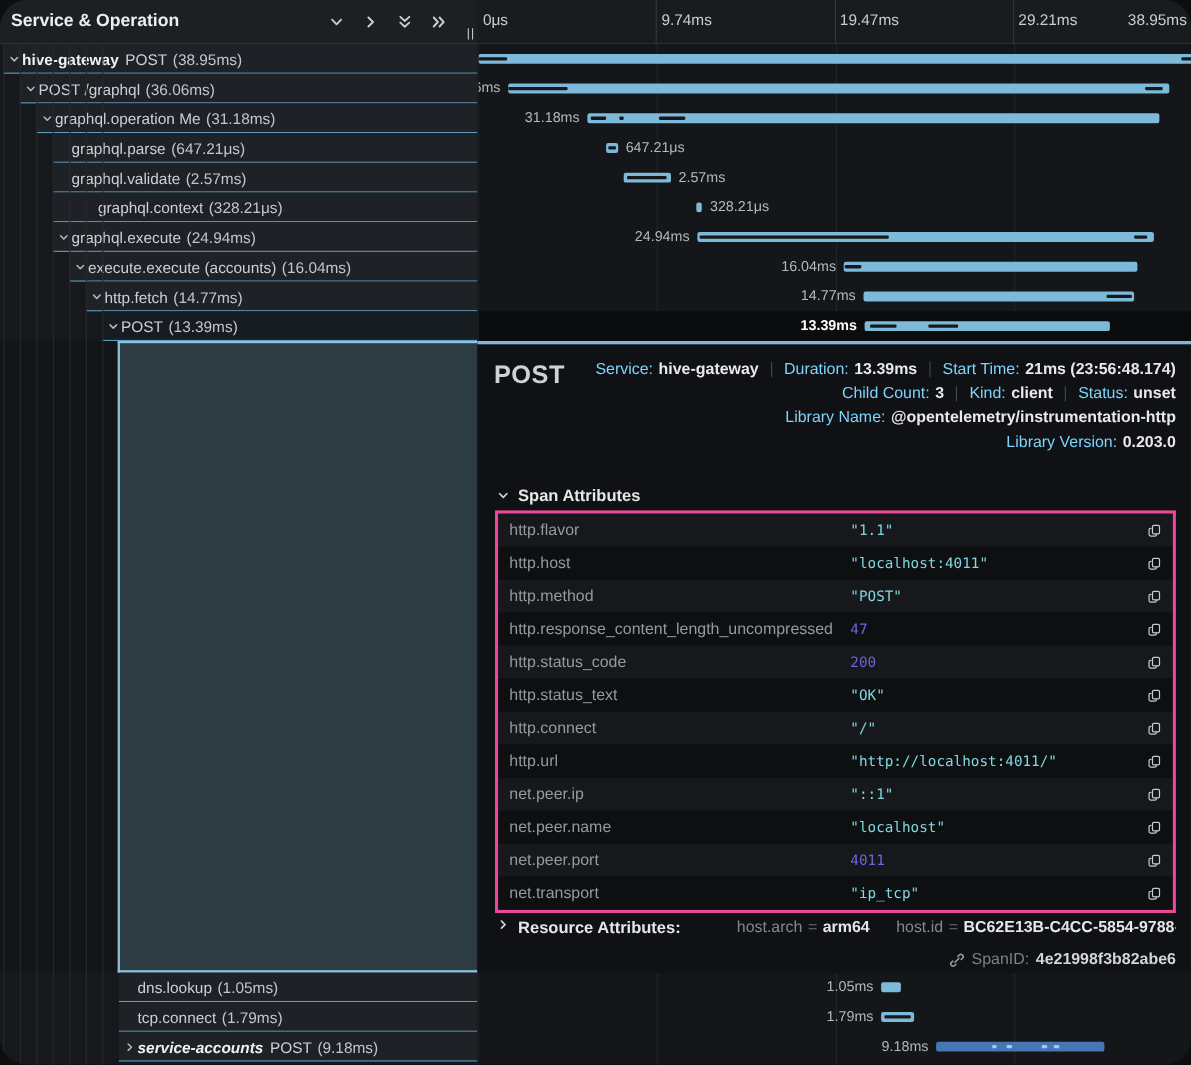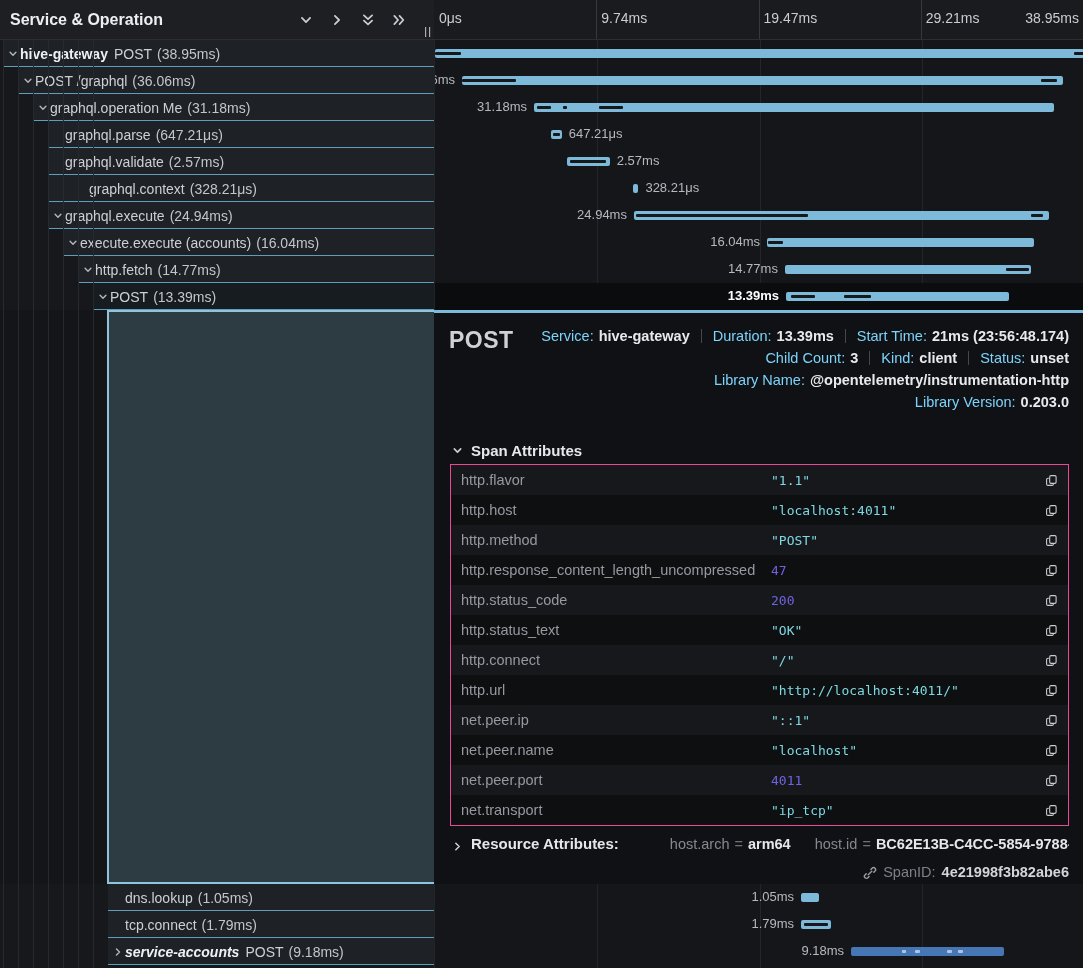--- a/index.html
+++ b/index.html
@@ -1,18 +1,18 @@
 <!DOCTYPE html>
 <html><head>
 <meta charset="utf-8">
 <style>
   html,body{margin:0;padding:0;background:#0d0e10;}
   *{box-sizing:border-box;}
   .app{position:relative;width:1083px;height:968px;background:#131518;overflow:hidden;
-       font-family:"Liberation Sans",sans-serif;color:#d2d5da;}
+       font-family:"Liberation Sans",sans-serif;color:#d2d5da;border-radius:25px;}
 
   
   .svc-header{position:absolute;left:0;top:0;width:434px;height:40px;background:#1d1f23;
               border-bottom:1px solid #2c2e32;display:flex;align-items:center;padding:0 10px;}
   .svc-title{font-size:16px;font-weight:bold;color:#eceef1;flex:0 0 auto;}
   .hdr-icons{margin-left:auto;display:flex;gap:17px;align-items:center;margin-right:18px;color:#c9ccd1;}
   .hdr-icons .icn{width:14px;height:14px;display:inline-flex;cursor:pointer;}
   .split-handle{position:absolute;right:2px;bottom:2px;font-size:11px;color:#cfd2d6;letter-spacing:1px;cursor:col-resize;}
 
   
@@ -56,31 +56,31 @@
   .d-title{position:absolute;left:15px;top:14px;font-size:23px;font-weight:600;color:#cfd1d5;letter-spacing:0.5px;}
   .meta{position:absolute;right:14px;top:12px;text-align:right;font-size:14.5px;color:#85898f;}
   .meta-line{height:22px;line-height:22px;display:flex;justify-content:flex-end;align-items:center;}
   .meta-line .lbl{color:#7dd3fc;margin-right:5px;}
   .meta-line .val{color:#e8e9eb;font-weight:bold;}
   .meta-div{display:inline-block;width:1px;height:14px;background:#45474b;margin:0 11px;}
 
   .sec-header{position:absolute;left:16px;top:129px;display:flex;align-items:center;gap:7px;
               font-size:15px;font-weight:bold;color:#e6e7ea;cursor:pointer;}
   .sec-header .chev{color:#cdd0d4;}
-  .attr-table{position:absolute;left:16px;right:14px;top:151px;border:1px solid #ec4899;}
+  .attr-table{position:absolute;left:16px;right:14px;top:151px;border:3px solid #ec4899;}
   .attr-row{display:flex;align-items:center;height:30px;padding:0 10px;}
   .attr-row:nth-child(odd){background:#17181b;}
   .attr-row:nth-child(even){background:#0e0f11;}
   .attr-key{flex:0 0 310px;font-size:14.5px;color:#9599a0;overflow:hidden;white-space:nowrap;}
   .attr-val{flex:1;font-family:"DejaVu Sans Mono",monospace;font-size:13px;white-space:nowrap;overflow:hidden;}
   .attr-val.string{color:#7fd8e2;}
   .attr-val.number{color:#6e63e2;}
   .copy-btn{flex:0 0 18px;display:flex;justify-content:flex-end;color:#c9cbce;cursor:pointer;}
 
-  .resource-line{position:absolute;left:16px;right:14px;top:522px;display:flex;align-items:flex-end;
+  .resource-line{position:absolute;left:16px;right:14px;top:522px;display:flex;align-items:flex-start;
                  font-size:14.5px;white-space:nowrap;overflow:hidden;}
   .resource-line .chev{color:#cdd0d4;margin-right:7px;}
   .res-title{font-weight:bold;color:#e6e7ea;font-size:15px;margin-right:14px;cursor:pointer;}
   .res-key{color:#85898f;}
   .res-eq{color:#6d7076;margin:0 5px;}
   .res-val{color:#e6e7e9;font-weight:bold;}
   .res-div{display:inline-block;width:1px;height:15px;background:#45474b;margin:0 12px;}
 
   .spanid-line{position:absolute;right:14px;top:551px;display:flex;align-items:flex-end;gap:6px;font-size:14.5px;}
   .spanid-line .lbl{color:#7c8086;}

